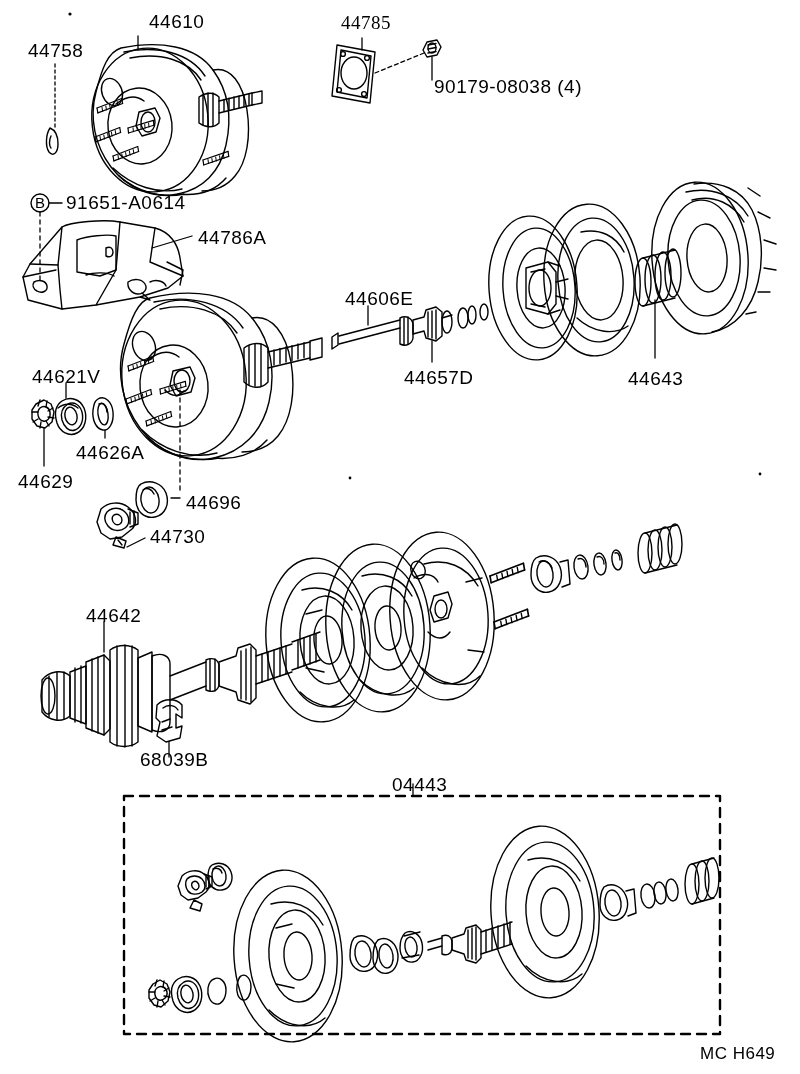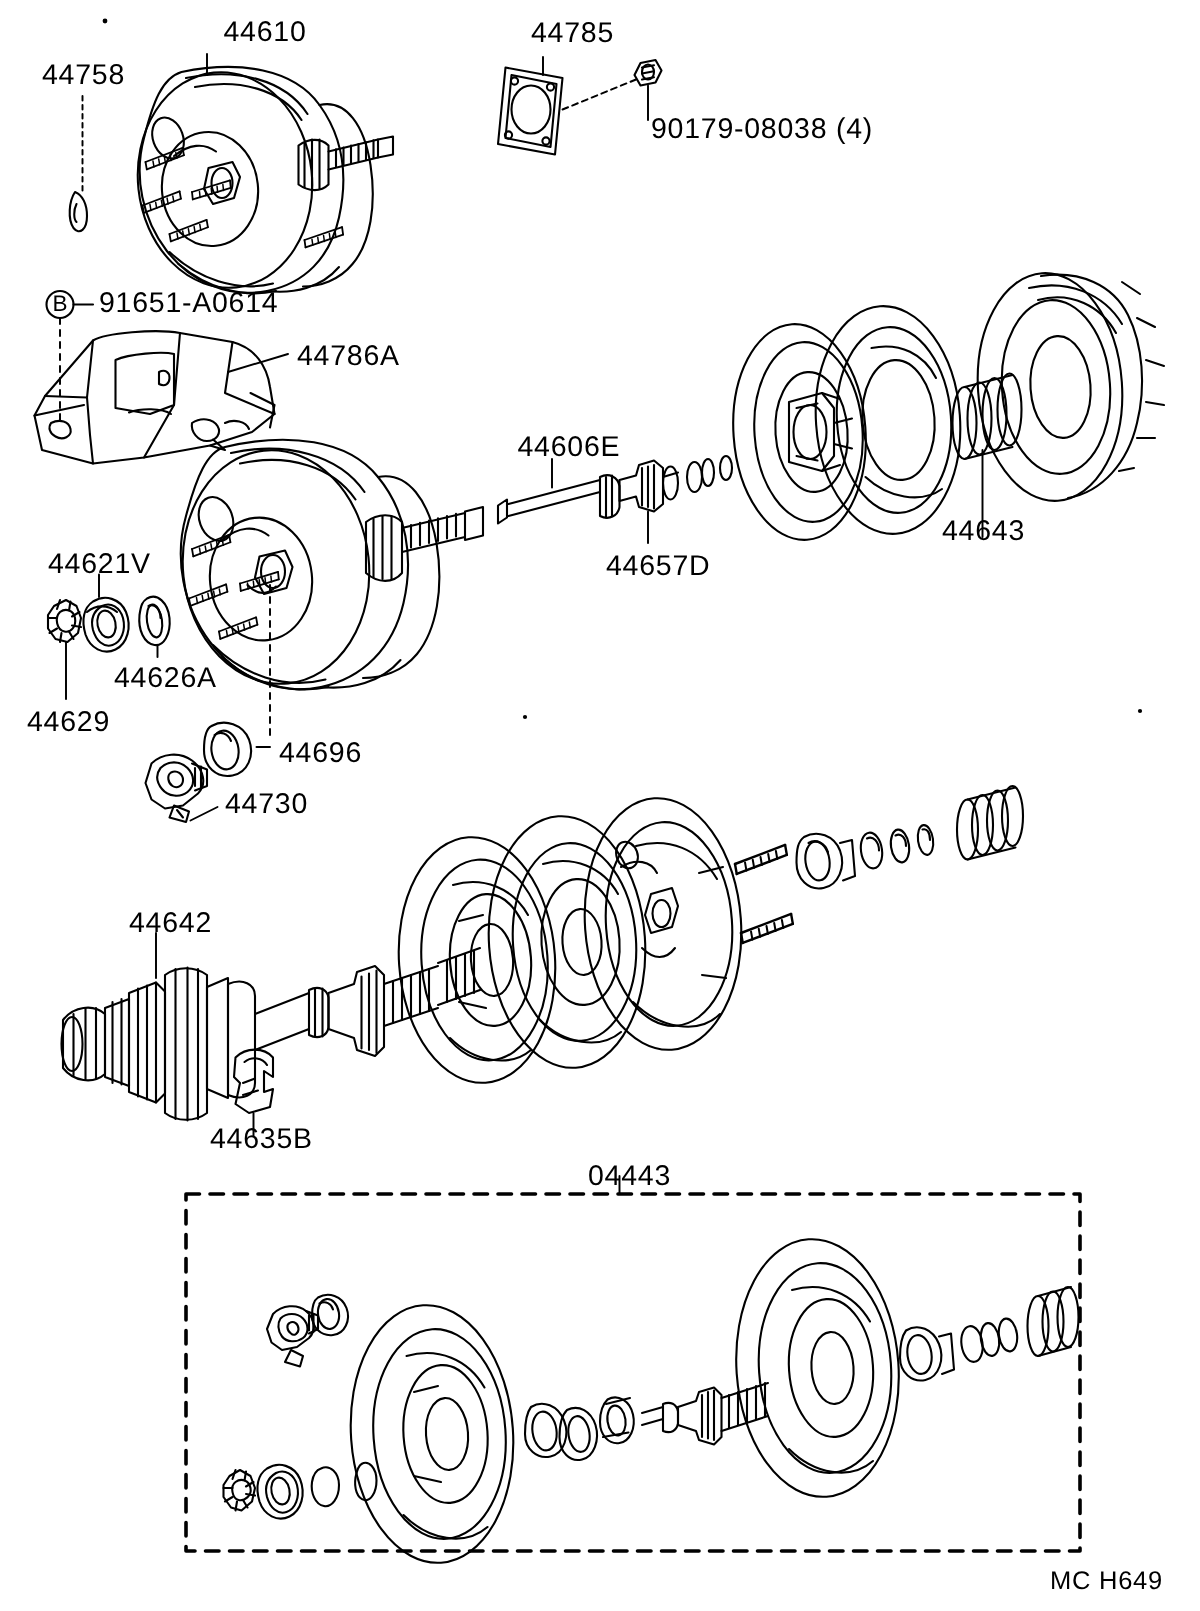--- a/index.html
+++ b/index.html
@@ -429,32 +429,32 @@
       <ellipse cx="702" cy="881" rx="7" ry="20"></ellipse>
       <ellipse cx="712" cy="878" rx="7" ry="20"></ellipse>
       <path d="M692 864 L714 858 M692 904 L714 898"></path>
     </g>
 
   </g>
 </svg>
 
 <div class="lbl" style="left:28px;  top:40px;">44758</div>
 <div class="lbl" style="left:113px; top:11px;margin-left:36px;">44610</div>
-<div class="lbl" style="left:354px; top:12px;">44785</div>
+<div class="lbl" style="left:341px; top:12px;font-family:Liberation Serif, serif;">44785</div>
 <div class="lbl" style="left:386px; top:76px;margin-left:48px;">90179-08038 (4)</div>
 <div class="lbl" style="left:66px;  top:192px;text-align:center;">91651-A0614</div>
 <div class="lbl" style="left:35px; top:194px; font-size:15px;">B</div>
 <div class="lbl" style="left:198px; top:227px;text-align:right;">44786A</div>
 <div class="lbl" style="left:345px; top:288px;text-align:right;">44606E</div>
 <div class="lbl" style="left:404px; top:367px;">44657D</div>
-<div class="lbl" style="left:628px; top:344px;">44643</div>
+<div class="lbl" style="left:628px; top:368px;">44643</div>
 <div class="lbl" style="left:32px;  top:366px;">44621V</div>
 <div class="lbl" style="left:76px;  top:442px;">44626A</div>
 <div class="lbl" style="left:18px;  top:471px;">44629</div>
 <div class="lbl" style="left:186px; top:492px;">44696</div>
 <div class="lbl" style="left:150px; top:526px;">44730</div>
 <div class="lbl" style="left:86px;  top:605px;">44642</div>
-<div class="lbl" style="left:140px; top:749px;">44635B</div>
+<div class="lbl" style="left:140px; top:749px;">68039B</div>
 <div class="lbl" style="left:392px; top:774px;">04443</div>
 
 <div class="footer" style="left:700px; top:1044px;text-align:right;">MC H649</div>
 
 </div>
 
 </body></html>

